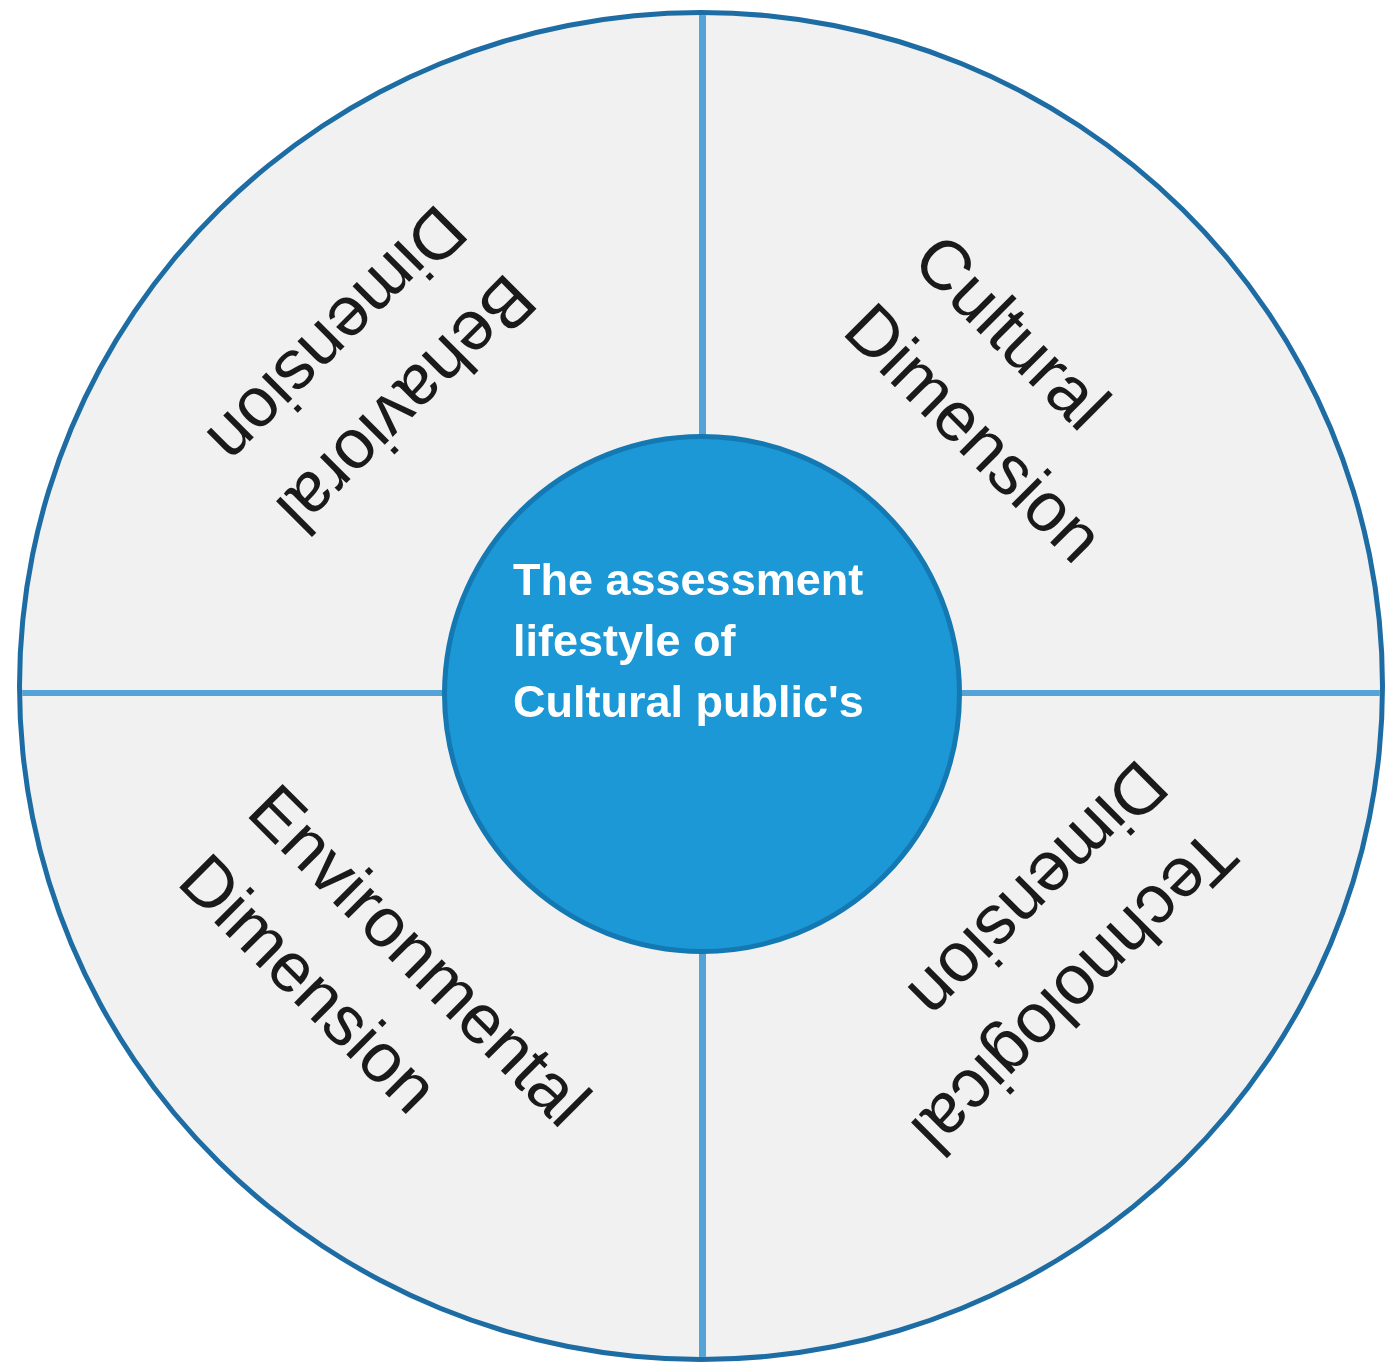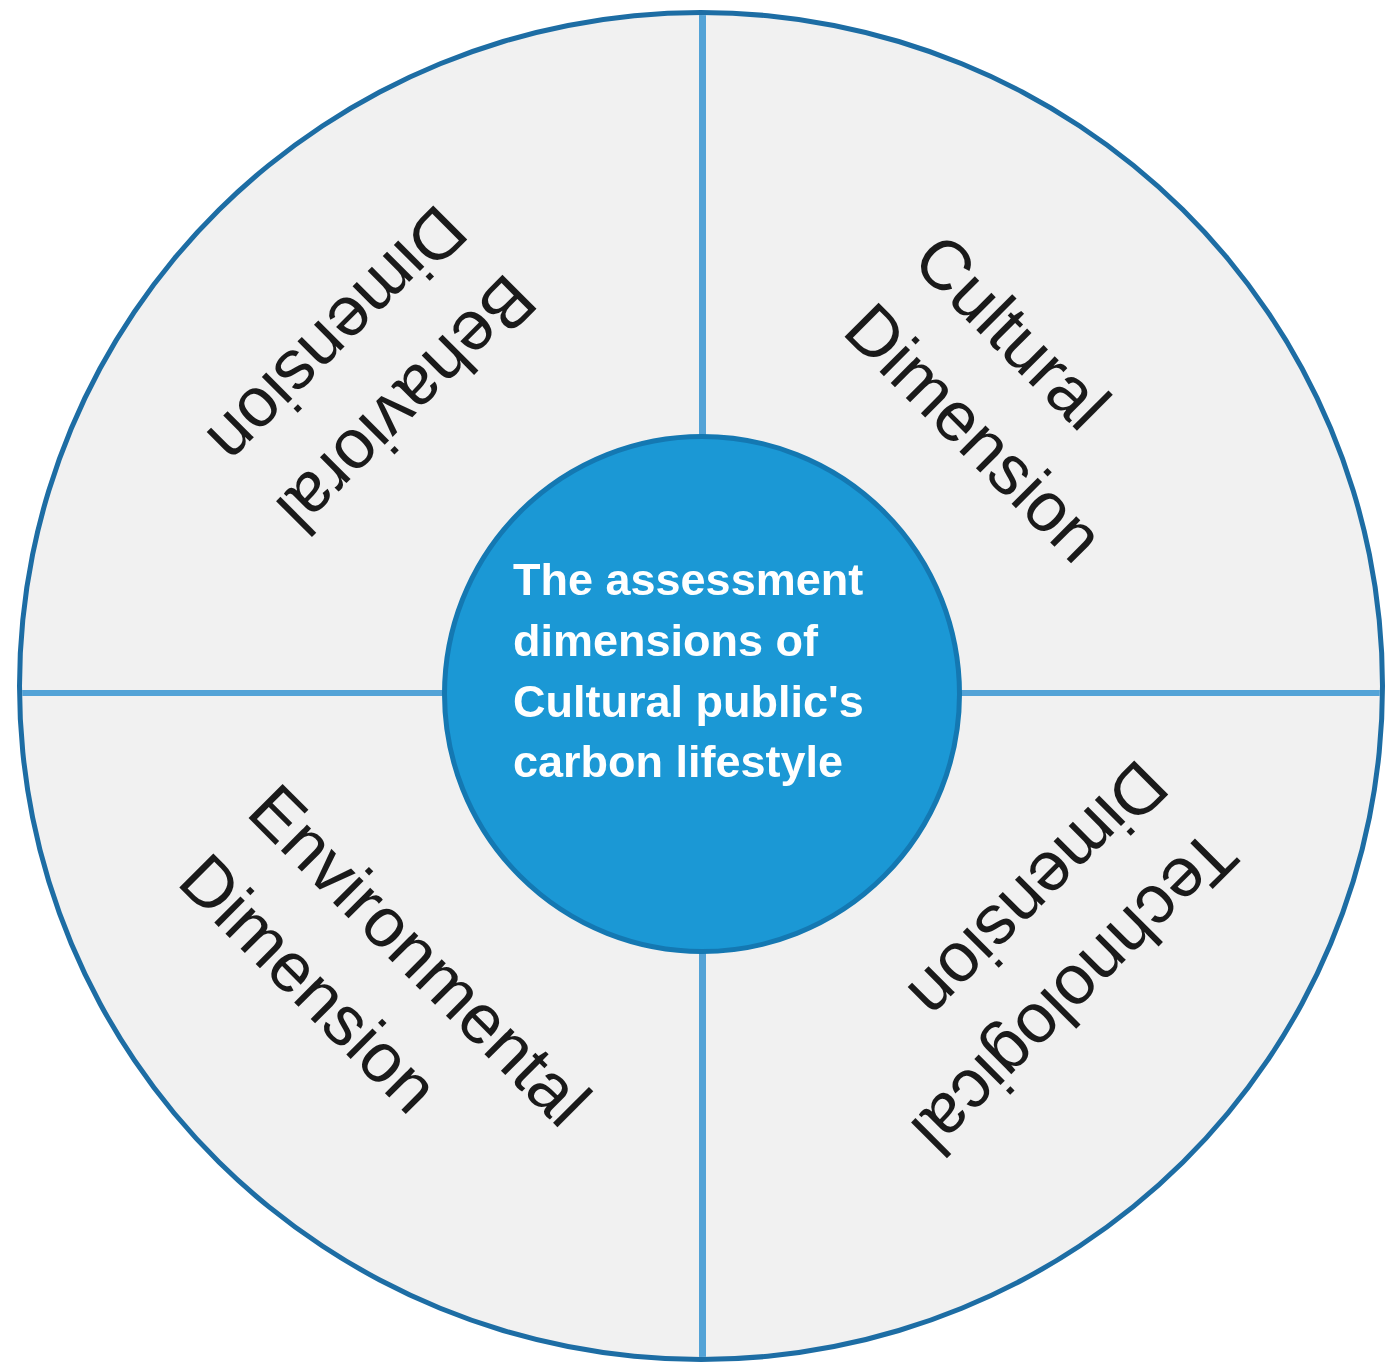--- a/index.html
+++ b/index.html
@@ -95,19 +95,18 @@
   </div>
 
   <div class="qlabel br">
     <div>Technological</div>
     <div>Dimension</div>
   </div>
 
   <div class="center-circle">
     <div class="center-text">
       <div>The assessment</div>
-      <div>dimensions of</div>
+      <div>lifestyle of</div>
       <div>Cultural public's</div>
-      <div>carbon lifestyle</div>
     </div>
   </div>
 
 </div>
 
 </body></html>

